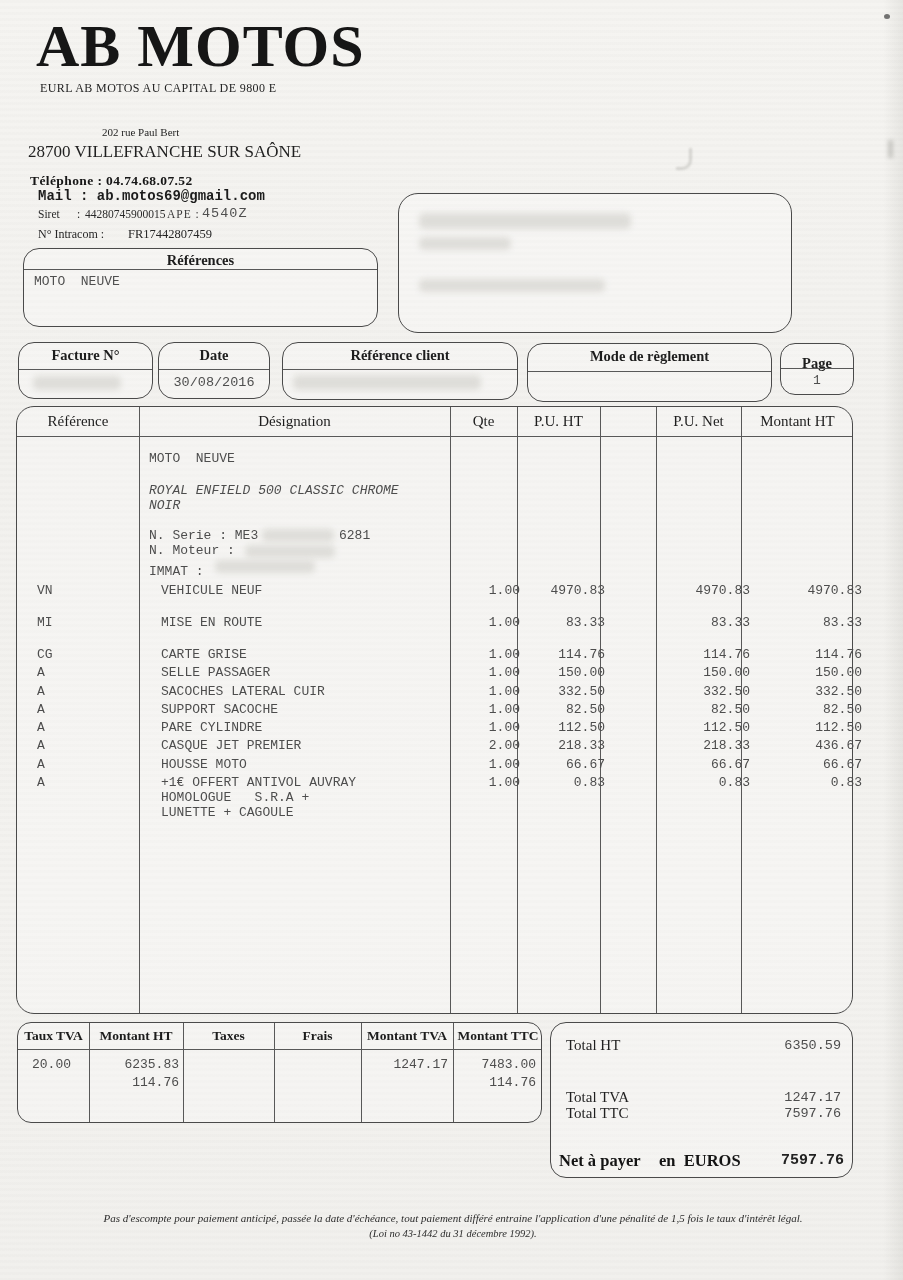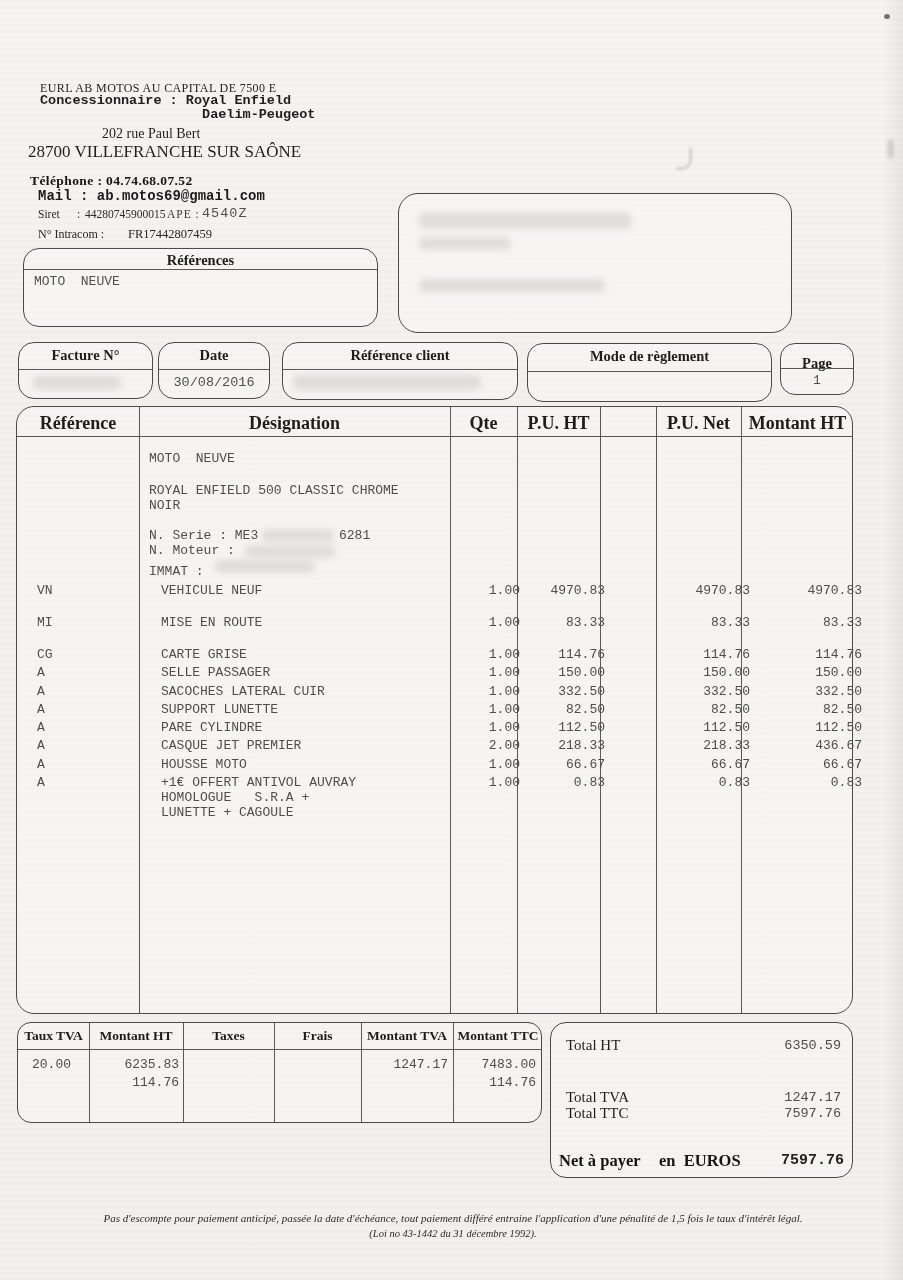--- a/index.html
+++ b/index.html
@@ -35,42 +35,41 @@
   
   .cell { position:absolute; font-family:"Liberation Mono","DejaVu Sans Mono",monospace;
           font-size:13px; line-height:15px; color:#4d4d4d; white-space:pre; }
   .item { position:absolute; left:12px; width:100%; height:16px;text-decoration:underline; }
   .c-ref  { left:8px;   width:100px; }
   .c-des  { left:132px; width:300px; }
   .c-qte  { left:425px; width:66px; text-align:right; }
   .c-pht  { left:506px; width:70px; text-align:right; }
   .c-pnet { left:643px; width:78px; text-align:right; }
   .c-mht  { left:755px; width:78px; text-align:right; }
-  .th { position:absolute; top:6px; font-weight:bold; font-size:18px; text-align:center; }
+  .th { position:absolute; top:6px; font-weight:normal; font-size:15px; text-align:center; }
   .tax-th { position:absolute; top:5px; font-weight:bold; font-size:13.5px; text-align:center; }
   .tax-cell { position:absolute; font-family:"Liberation Mono","DejaVu Sans Mono",monospace;
               font-size:13px; color:#4d4d4d; white-space:pre; }
   .tot-label { position:absolute; font-size:15px; color:#1f1f1f; }
   .tot-val   { position:absolute; font-family:"Liberation Mono","DejaVu Sans Mono",monospace;
                font-size:13.5px; color:#4d4d4d; text-align:right; }
   .artifact { position:absolute; pointer-events:none; }
 </style>
 </head>
 <body>
 
 <div class="page">
   <div class="texture"></div>
 
-
-  <div class="abs serif" style="left:40px; top:81px; font-size:12px; letter-spacing:.4px; color:#242424;">EURL AB MOTOS  AU CAPITAL DE 7500 E</div>
-
-  <div class="abs mono pre" style="left:40px; top:94px; font-size:13.5px; line-height:14px; font-weight:bold; color:#1e1e1e;">Concessionnaire : Royal Enfield
-                    Daelim-Peugeot</div>
-
-  <div class="abs serif" style="left:102px; top:126px; font-size:14px; color:#1f1f1f;">202  rue Paul Bert</div>
+  <div class="abs serif" style="left:36px; top:16px; font-size:60px; line-height:60px; font-weight:bold; letter-spacing:1px; color:#161616;">AB MOTOS</div>
+
+  <div class="abs serif" style="left:40px; top:81px; font-size:12px; letter-spacing:.4px; color:#242424;">EURL AB MOTOS  AU CAPITAL DE 9800 E</div>
+
+
+  <div class="abs serif" style="left:102px; top:126px; font-size:11px; color:#1f1f1f;">202  rue Paul Bert</div>
   <div class="abs serif" style="left:28px; top:142px; font-size:17px; color:#1f1f1f;">28700 VILLEFRANCHE SUR SAÔNE</div>
 
   <div class="abs serif" style="left:30px; top:173px; font-size:13.5px; font-weight:bold; letter-spacing:.4px; color:#161616;">Téléphone  : 04.74.68.07.52</div>
   <div class="abs mono" style="left:38px; top:188px; font-size:14px; font-weight:bold; color:#1c1c1c;">Mail : ab.motos69@gmail.com</div>
 
   <div class="abs serif" style="left:38px; top:208px; font-size:11.5px; color:#2a2a2a;">Siret</div>
   <div class="abs serif" style="left:77px; top:208px; font-size:11.5px; color:#2a2a2a;">:</div>
   <div class="abs serif" style="left:85px; top:208px; font-size:11.5px; color:#2a2a2a;">44280745900015</div>
   <div class="abs serif" style="left:167px; top:208px; font-size:11.5px; letter-spacing:1px; color:#3a3a3a;">APE :</div>
   <div class="abs type" style="left:202px; top:206px; font-size:13.5px; letter-spacing:1px;">4540Z</div>
@@ -133,21 +132,21 @@
 
     <div class="th serif" style="left:0;    width:122px;">Référence</div>
     <div class="th serif" style="left:122px;width:311px;">Désignation</div>
     <div class="th serif" style="left:433px;width:67px;">Qte</div>
     <div class="th serif" style="left:500px;width:83px;">P.U. HT</div>
     <div class="th serif" style="left:583px;width:56px;"></div>
     <div class="th serif" style="left:639px;width:85px;">P.U. Net</div>
     <div class="th serif" style="left:724px;width:113px;">Montant HT</div>
 
     <div class="cell c-des" style="top:44px;">MOTO  NEUVE</div>
-    <div class="cell c-des" style="top:76px;">ROYAL ENFIELD 500 CLASSIC CHROME
+    <div class="cell c-des" style="top:76px;font-style:italic;">ROYAL ENFIELD 500 CLASSIC CHROME
 NOIR</div>
     <div class="cell c-des" style="top:121px;">N. Serie : ME3</div>
     <div class="smudge" style="left:245px; top:122px; width:72px; height:13px;"></div>
     <div class="cell" style="left:322px; top:121px;">6281</div>
     <div class="cell c-des" style="top:136px;">N. Moteur :</div>
     <div class="smudge" style="left:228px; top:138px; width:90px; height:13px;"></div>
     <div class="cell c-des" style="top:157px;">IMMAT :</div>
     <div class="smudge" style="left:198px; top:153px; width:100px; height:13px;"></div>
 
     <div class="item" style="top:176px;">
@@ -185,21 +184,21 @@
     <div class="item" style="top:277px;">
       <span class="cell c-ref">A</span>
       <span class="cell c-des">SACOCHES LATERAL CUIR</span>
       <span class="cell c-qte">1.00</span>
       <span class="cell c-pht">332.50</span>
       <span class="cell c-pnet">332.50</span>
       <span class="cell c-mht">332.50</span>
     </div>
     <div class="item" style="top:295px;">
       <span class="cell c-ref">A</span>
-      <span class="cell c-des">SUPPORT LUNETTE</span>
+      <span class="cell c-des">SUPPORT SACOCHE</span>
       <span class="cell c-qte">1.00</span>
       <span class="cell c-pht">82.50</span>
       <span class="cell c-pnet">82.50</span>
       <span class="cell c-mht">82.50</span>
     </div>
     <div class="item" style="top:313px;">
       <span class="cell c-ref">A</span>
       <span class="cell c-des">PARE CYLINDRE</span>
       <span class="cell c-qte">1.00</span>
       <span class="cell c-pht">112.50</span>

